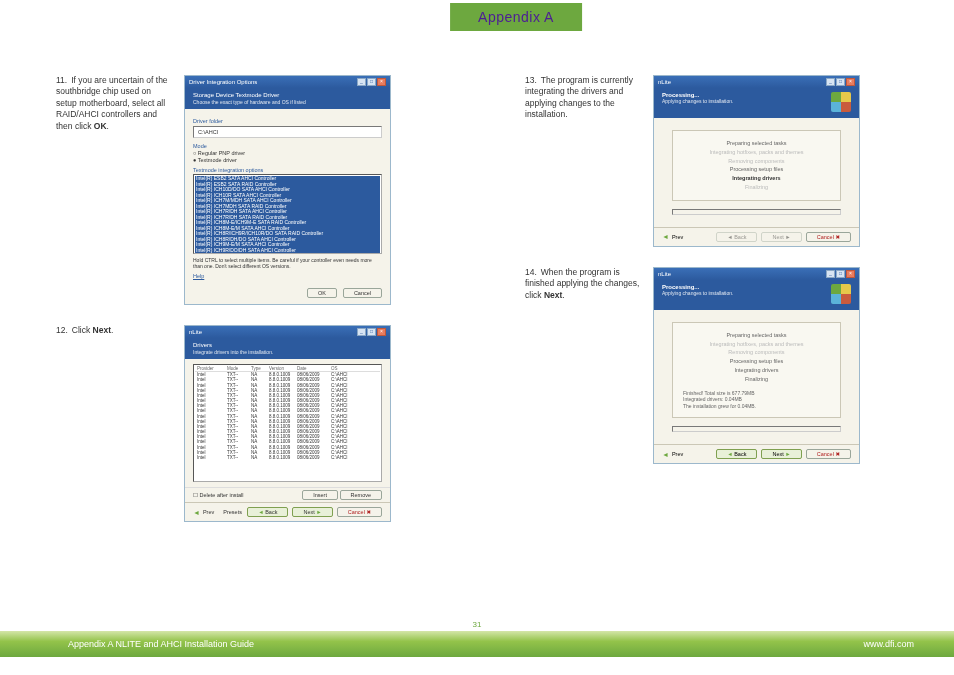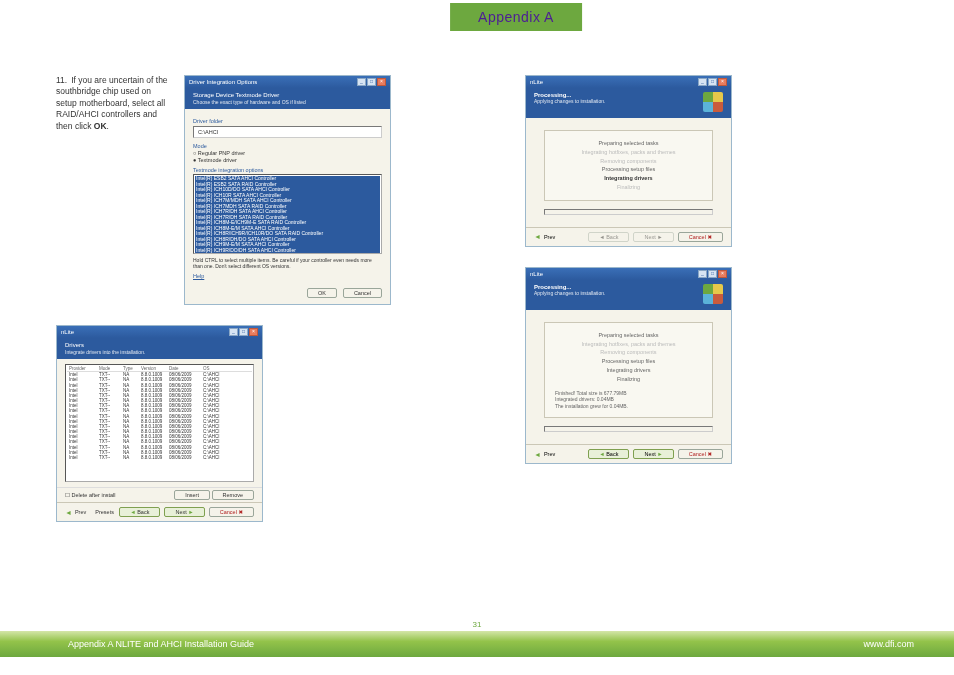--- a/index.html
+++ b/index.html
@@ -255,20 +255,23 @@
           </div>
           <div class="dlg-foot">
             <span class="btn">OK</span>
             <span class="btn">Cancel</span>
           </div>
         </div>
       </div>
     </div>
 
     <div class="step">
+      <div class="step-text">
+        <span class="step-num">12.</span><span>Click </span><strong>Next</strong><span>.</span>
+      </div>
       <div class="step-img">
         <div class="dlg">
           <div class="dlg-title">
             <span class="dlg-title-text">nLite</span>
             <span class="winbtns">
               <span class="winbtn">_</span>
               <span class="winbtn">□</span>
               <span class="winbtn close">×</span>
             </span>
           </div>
@@ -446,20 +449,23 @@
             </span>
           </div>
         </div>
       </div>
     </div>
   </div>
 
   <div class="column">
 
     <div class="step">
+      <div class="step-text">
+        <span class="step-num">13.</span><span>The program is currently integrating the drivers and applying changes to the installation.</span>
+      </div>
       <div class="step-img">
         <div class="proc">
           <div class="dlg-title">
             <span class="dlg-title-text">nLite</span>
             <span class="winbtns">
               <span class="winbtn">_</span>
               <span class="winbtn">□</span>
               <span class="winbtn close">×</span>
             </span>
           </div>
@@ -488,20 +494,23 @@
               <span class="btn" style="opacity:.4">◄ <span>Back</span></span>
               <span class="btn" style="opacity:.4"><span>Next</span> ►</span>
               <span class="btn red"><span>Cancel</span> ✖</span>
             </span>
           </div>
         </div>
       </div>
     </div>
 
     <div class="step">
+      <div class="step-text">
+        <span class="step-num">14.</span><span>When the program is finished applying the changes, click </span><strong>Next</strong><span>.</span>
+      </div>
       <div class="step-img">
         <div class="proc">
           <div class="dlg-title">
             <span class="dlg-title-text">nLite</span>
             <span class="winbtns">
               <span class="winbtn">_</span>
               <span class="winbtn">□</span>
               <span class="winbtn close">×</span>
             </span>
           </div>

